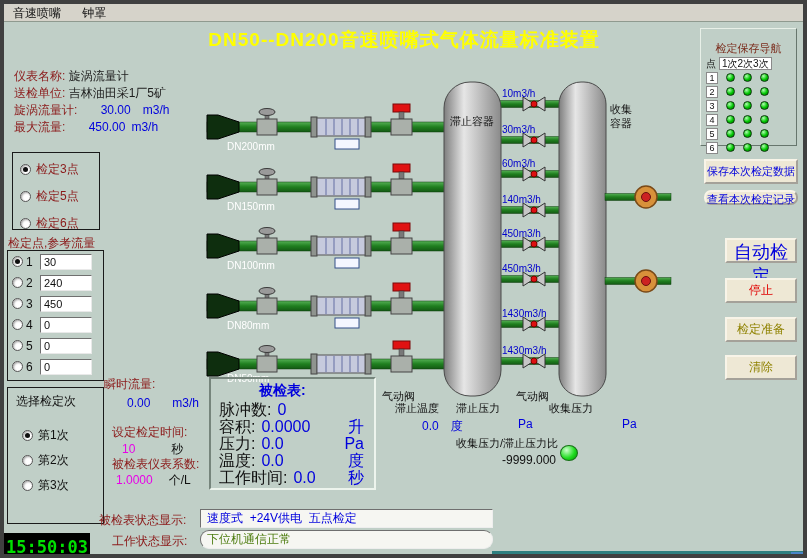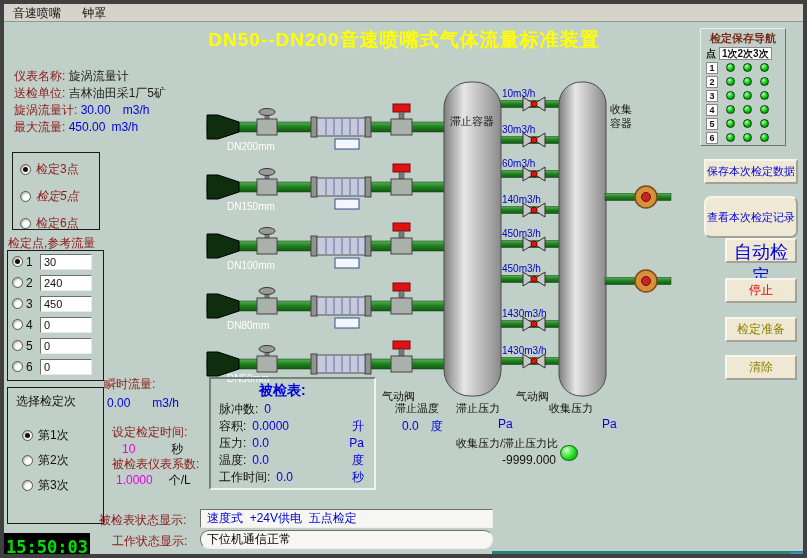--- a/index.html
+++ b/index.html
@@ -4,44 +4,44 @@
 <style>
   * { margin:0; padding:0; box-sizing:border-box; }
   html,body { width:807px; height:558px; background:#888; }
   body { font-family:"Liberation Sans", sans-serif; }
   .screen { position:relative; width:807px; height:558px; background:#c0cfc7; border:4px solid #404040; overflow:hidden; font-size:12px; }
   .abs { position:absolute; white-space:nowrap; }
   .menubar { position:absolute; left:0; top:0; width:100%; height:18px; background:#d6d3ca; border-bottom:1px solid #8f9a8f; color:#111; }
   .menu-item { display:inline-block; padding:1px 9px; font-size:12px; }
   .title { position:absolute; left:115px; top:23px; width:570px; text-align:center; color:#ffff00; font-size:19px; font-weight:bold; letter-spacing:1px; }
   .lbl-red { color:#8b1a1a; }
-  .val-blue { color:#0000dd; }
+  .val-blue { color:#0000dd;margin-left:20px; }
   .val-dark { color:#1c1c1c; }
   .val-magenta { color:#e800e8; }
   .info-row { line-height:17px; white-space:nowrap; }
   .groupbox { position:absolute; border:1px solid #1a1a1a; }
   .radio { display:inline-block; width:11px; height:11px; border-radius:50%; background:#fff; border:1px solid #555; box-shadow:inset 1px 1px 2px #aaa; vertical-align:middle; }
   .radio.checked::after { content:""; display:block; width:5px; height:5px; margin:2px; border-radius:50%; background:#101010; }
   .opt-label { margin-left:5px; vertical-align:middle; }
   .ref-row { display:flex; align-items:center; height:21px; padding-left:4px; }
   .ref-num { width:10px; margin-left:3px; color:#101010; }
   .ref-input { width:52px; height:16px; margin-left:4px; background:#fff; border:1px solid; border-color:#6f6f6f #e9e9e9 #e9e9e9 #6f6f6f; font-size:11px; padding-left:3px; color:#101010; font-family:inherit; }
   .clock { position:absolute; left:0; top:529px; width:86px; height:28px; background:#000; color:#00e000; font-family:"DejaVu Sans Mono", monospace; font-size:17px; font-weight:bold; text-align:center; line-height:28px; }
   .push-btn { position:absolute; background:#eee8d5; border:2px outset #f8f4e8; font-family:inherit; font-size:11px; }
   .txt-blue { color:#0000dd; } .txt-red { color:#e00000; } .txt-olive { color:#8f8200; }
-  .nav-panel { position:absolute; left:696px; top:24px; width:86px; height:118px; border:1px solid; border-color:#e8f0e8 #67766d #67766d #e8f0e8; padding-top:2px;font-weight:bold; }
+  .nav-panel { position:absolute; left:696px; top:24px; width:97px; height:118px; border:1px solid; border-color:#e8f0e8 #67766d #67766d #e8f0e8; padding-top:12px; }
   .nav-title { text-align:center; color:#7a2a1a; font-size:11px; }
   .nav-header { display:flex; align-items:center; padding-left:5px; margin-top:1px; font-size:10px; color:#101010; height:13px; }
   .nav-runs-box { background:#fff; border:1px solid #8a8a8a; margin-left:3px; padding:0 2px; font-size:10px; line-height:11px; }
   .nav-row { display:flex; align-items:center; height:13px; padding-left:5px; margin-top:1px; }
   .nav-num { width:12px; height:12px; background:#fff; border:1px solid #8a8a8a; font-size:9px; text-align:center; line-height:11px; color:#101010; }
   .dot { width:9px; height:9px; border-radius:50%; margin-left:8px; background:radial-gradient(circle at 35% 30%, #b0ffb0, #00c400 55%, #007400); border:1px solid #0a3a0a; }
   .meter-panel { position:absolute; left:205px; top:373px; width:167px; height:113px; border:2px solid; border-color:#76857c #edf4ed #edf4ed #76857c; }
   .mp-title { color:#0000dd; font-weight:bold; font-size:14px; margin:3px 0 1px 48px; }
-  .mp-row { display:flex; font-size:12px; line-height:17px; padding:0 10px 0 8px; color:#101010; }
+  .mp-row { display:flex; font-size:16px; line-height:17px; padding:0 10px 0 8px; color:#101010; }
   .mp-val { color:#0000dd; margin-left:6px; }
   .mp-unit { color:#0000dd; margin-left:auto; }
   .status-box { position:absolute; background:#f6f6f2; border:1px solid; border-color:#6f6f6f #eee #eee #6f6f6f; height:19px; line-height:17px; padding-left:6px; font-size:12px; width:293px; left:196px; white-space:pre; overflow:hidden; }
   .led { position:absolute; left:556px; top:441px; width:18px; height:16px; border-radius:50%; background:radial-gradient(circle at 35% 30%, #ccffcc, #22dd22 55%, #009000); border:1px solid #157015; }
   .strip { position:absolute; left:488px; top:547px; width:319px; height:11px; background:#2e8080; }
   .strip-sq { position:absolute; right:6px; top:1px; width:14px; height:9px; background:#4a86c8; }
   .diagram { position:absolute; left:95px; top:55px; }
   .diagram text { font-family:"Liberation Sans", sans-serif; }
   .dn-label { fill:#ffffff; font-size:10px; }
   .flow-label { fill:#0000cc; font-size:10px; }
@@ -76,21 +76,21 @@
 
   <div class="abs" style="left:10px;top:64px;">
     <div class="info-row"><span class="lbl-red">仪表名称:</span> <span class="val-dark">旋涡流量计</span></div>
     <div class="info-row"><span class="lbl-red">送检单位:</span> <span class="val-dark">吉林油田采1厂5矿</span></div>
     <div class="info-row"><span class="lbl-red">旋涡流量计:</span> <span class="val-blue">30.00</span><span class="val-blue" style="margin-left:12px;">m3/h</span></div>
     <div class="info-row"><span class="lbl-red">最大流量:</span> <span class="val-blue">450.00</span><span class="val-blue" style="margin-left:6px;">m3/h</span></div>
   </div>
 
   <div class="groupbox" style="left:8px;top:148px;width:88px;height:78px;">
     <div style="margin:8px 0 0 7px;"><span class="radio checked"></span><span class="opt-label lbl-red">检定3点</span></div>
-    <div style="margin:10px 0 0 7px;font-style:italic;"><span class="radio"></span><span class="opt-label lbl-red">检定5点</span></div>
+    <div style="margin:10px 0 0 7px;"><span class="radio"></span><span class="opt-label lbl-red">检定5点</span></div>
     <div style="margin:10px 0 0 7px;"><span class="radio"></span><span class="opt-label lbl-red">检定6点</span></div>
   </div>
 
   <div class="abs lbl-red" style="left:4px;top:231px;">检定点,参考流量</div>
   <div class="groupbox" style="left:3px;top:246px;width:97px;height:131px;">
     <div class="ref-row">
         <span class="radio checked"></span>
         <span class="ref-num">1</span>
         <input class="ref-input" value="30" style="">
       </div>
@@ -412,28 +412,28 @@
       </div>
     <div class="nav-row">
         <span class="nav-num">6</span>
         <span class="dot"></span>
         <span class="dot"></span>
         <span class="dot"></span>
       </div>
   </div>
 
   <button class="push-btn txt-blue" style="left:700px;top:155px;width:94px;height:25px;">保存本次检定数据</button>
-  <button class="push-btn txt-blue" style="left:700px;top:192px;width:94px;height:42px;border-radius:7px;">查看本次检定记录</button>
+  <button class="push-btn txt-blue" style="left:700px;top:186px;width:94px;height:15px;border-radius:7px;">查看本次检定记录</button>
   <button class="push-btn txt-blue" style="left:721px;top:234px;width:72px;height:25px;font-size:18px;">自动检定</button>
   <button class="push-btn txt-red" style="left:721px;top:274px;width:72px;height:25px;font-size:12px;">停止</button>
   <button class="push-btn txt-olive" style="left:721px;top:313px;width:72px;height:25px;font-size:12px;">检定准备</button>
   <button class="push-btn txt-olive" style="left:721px;top:351px;width:72px;height:25px;font-size:12px;">清除</button>
 
   <div class="abs lbl-red" style="left:95px;top:508px;">被检表状态显示:</div>
   <div class="status-box txt-blue" style="top:505px;">速度式  +24V供电  五点检定</div>
   <div class="abs lbl-red" style="left:108px;top:529px;">工作状态显示:</div>
-  <div class="status-box" style="top:526px;color:#000000;border-radius:9px;">下位机通信正常</div>
+  <div class="status-box" style="top:526px;color:#4d7c0f;border-radius:9px;">下位机通信正常</div>
 
   <div class="strip">
       <div class="strip-sq"></div>
     </div>
 
 </div>
 
 </body></html>

